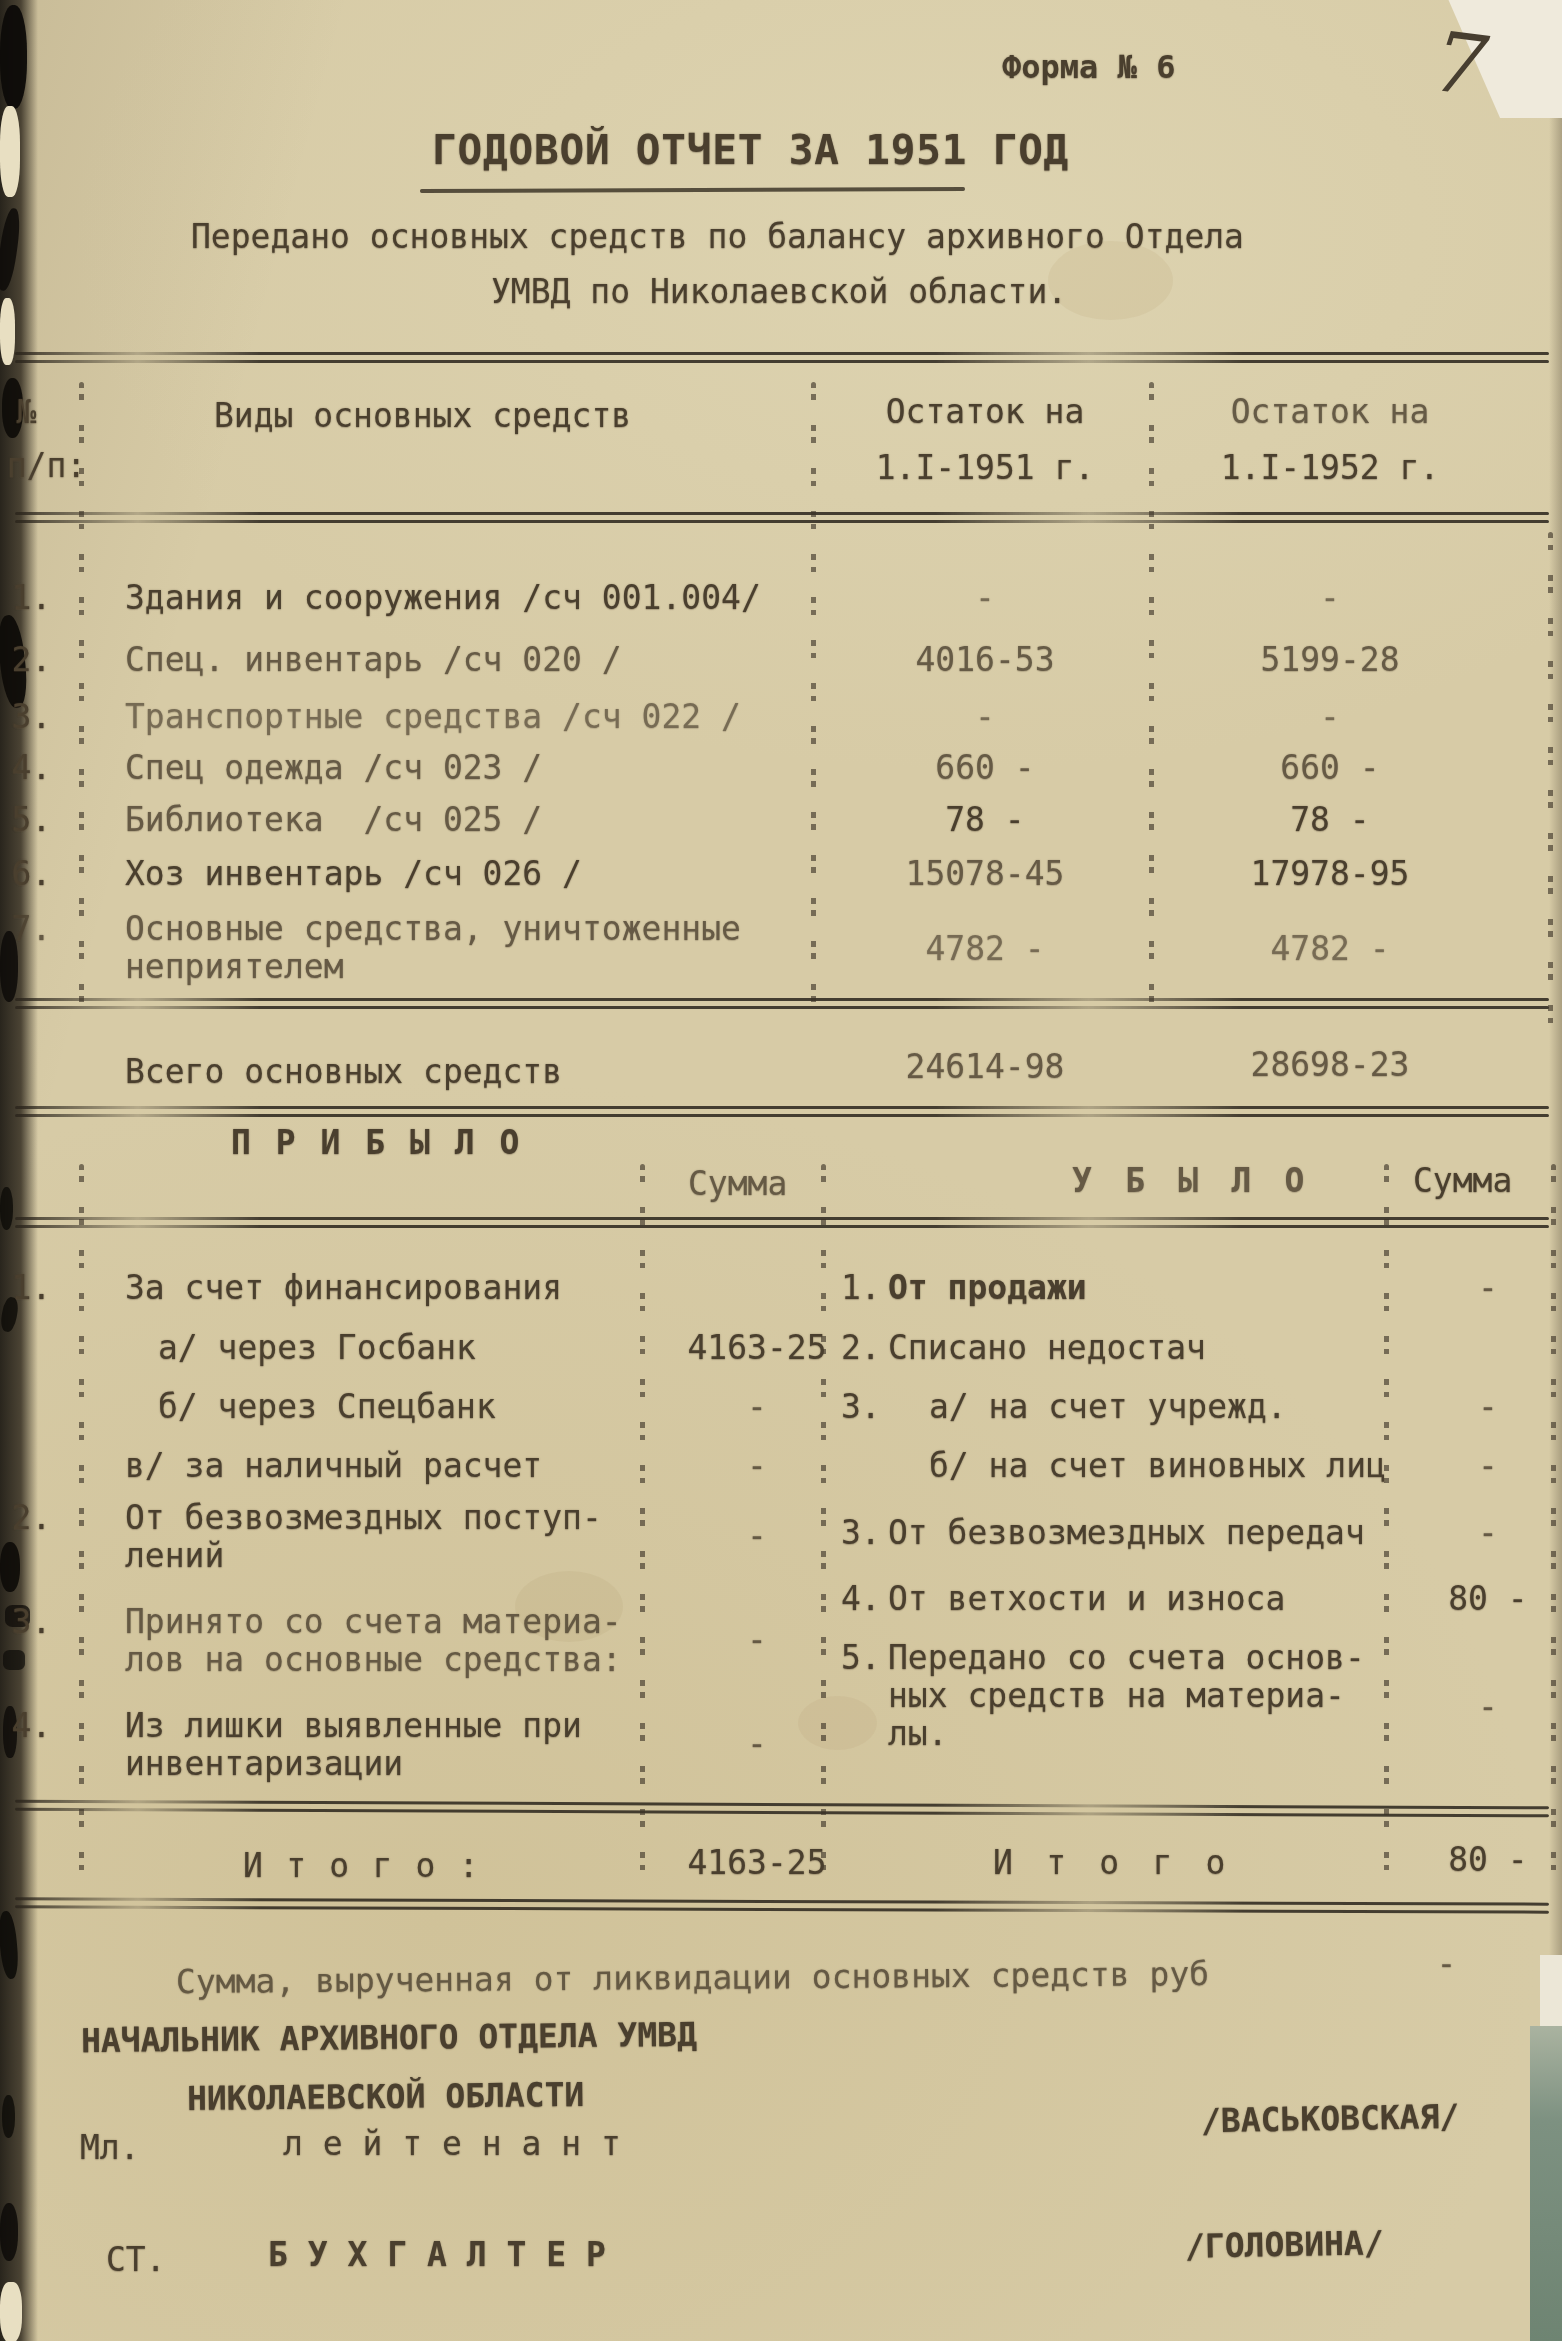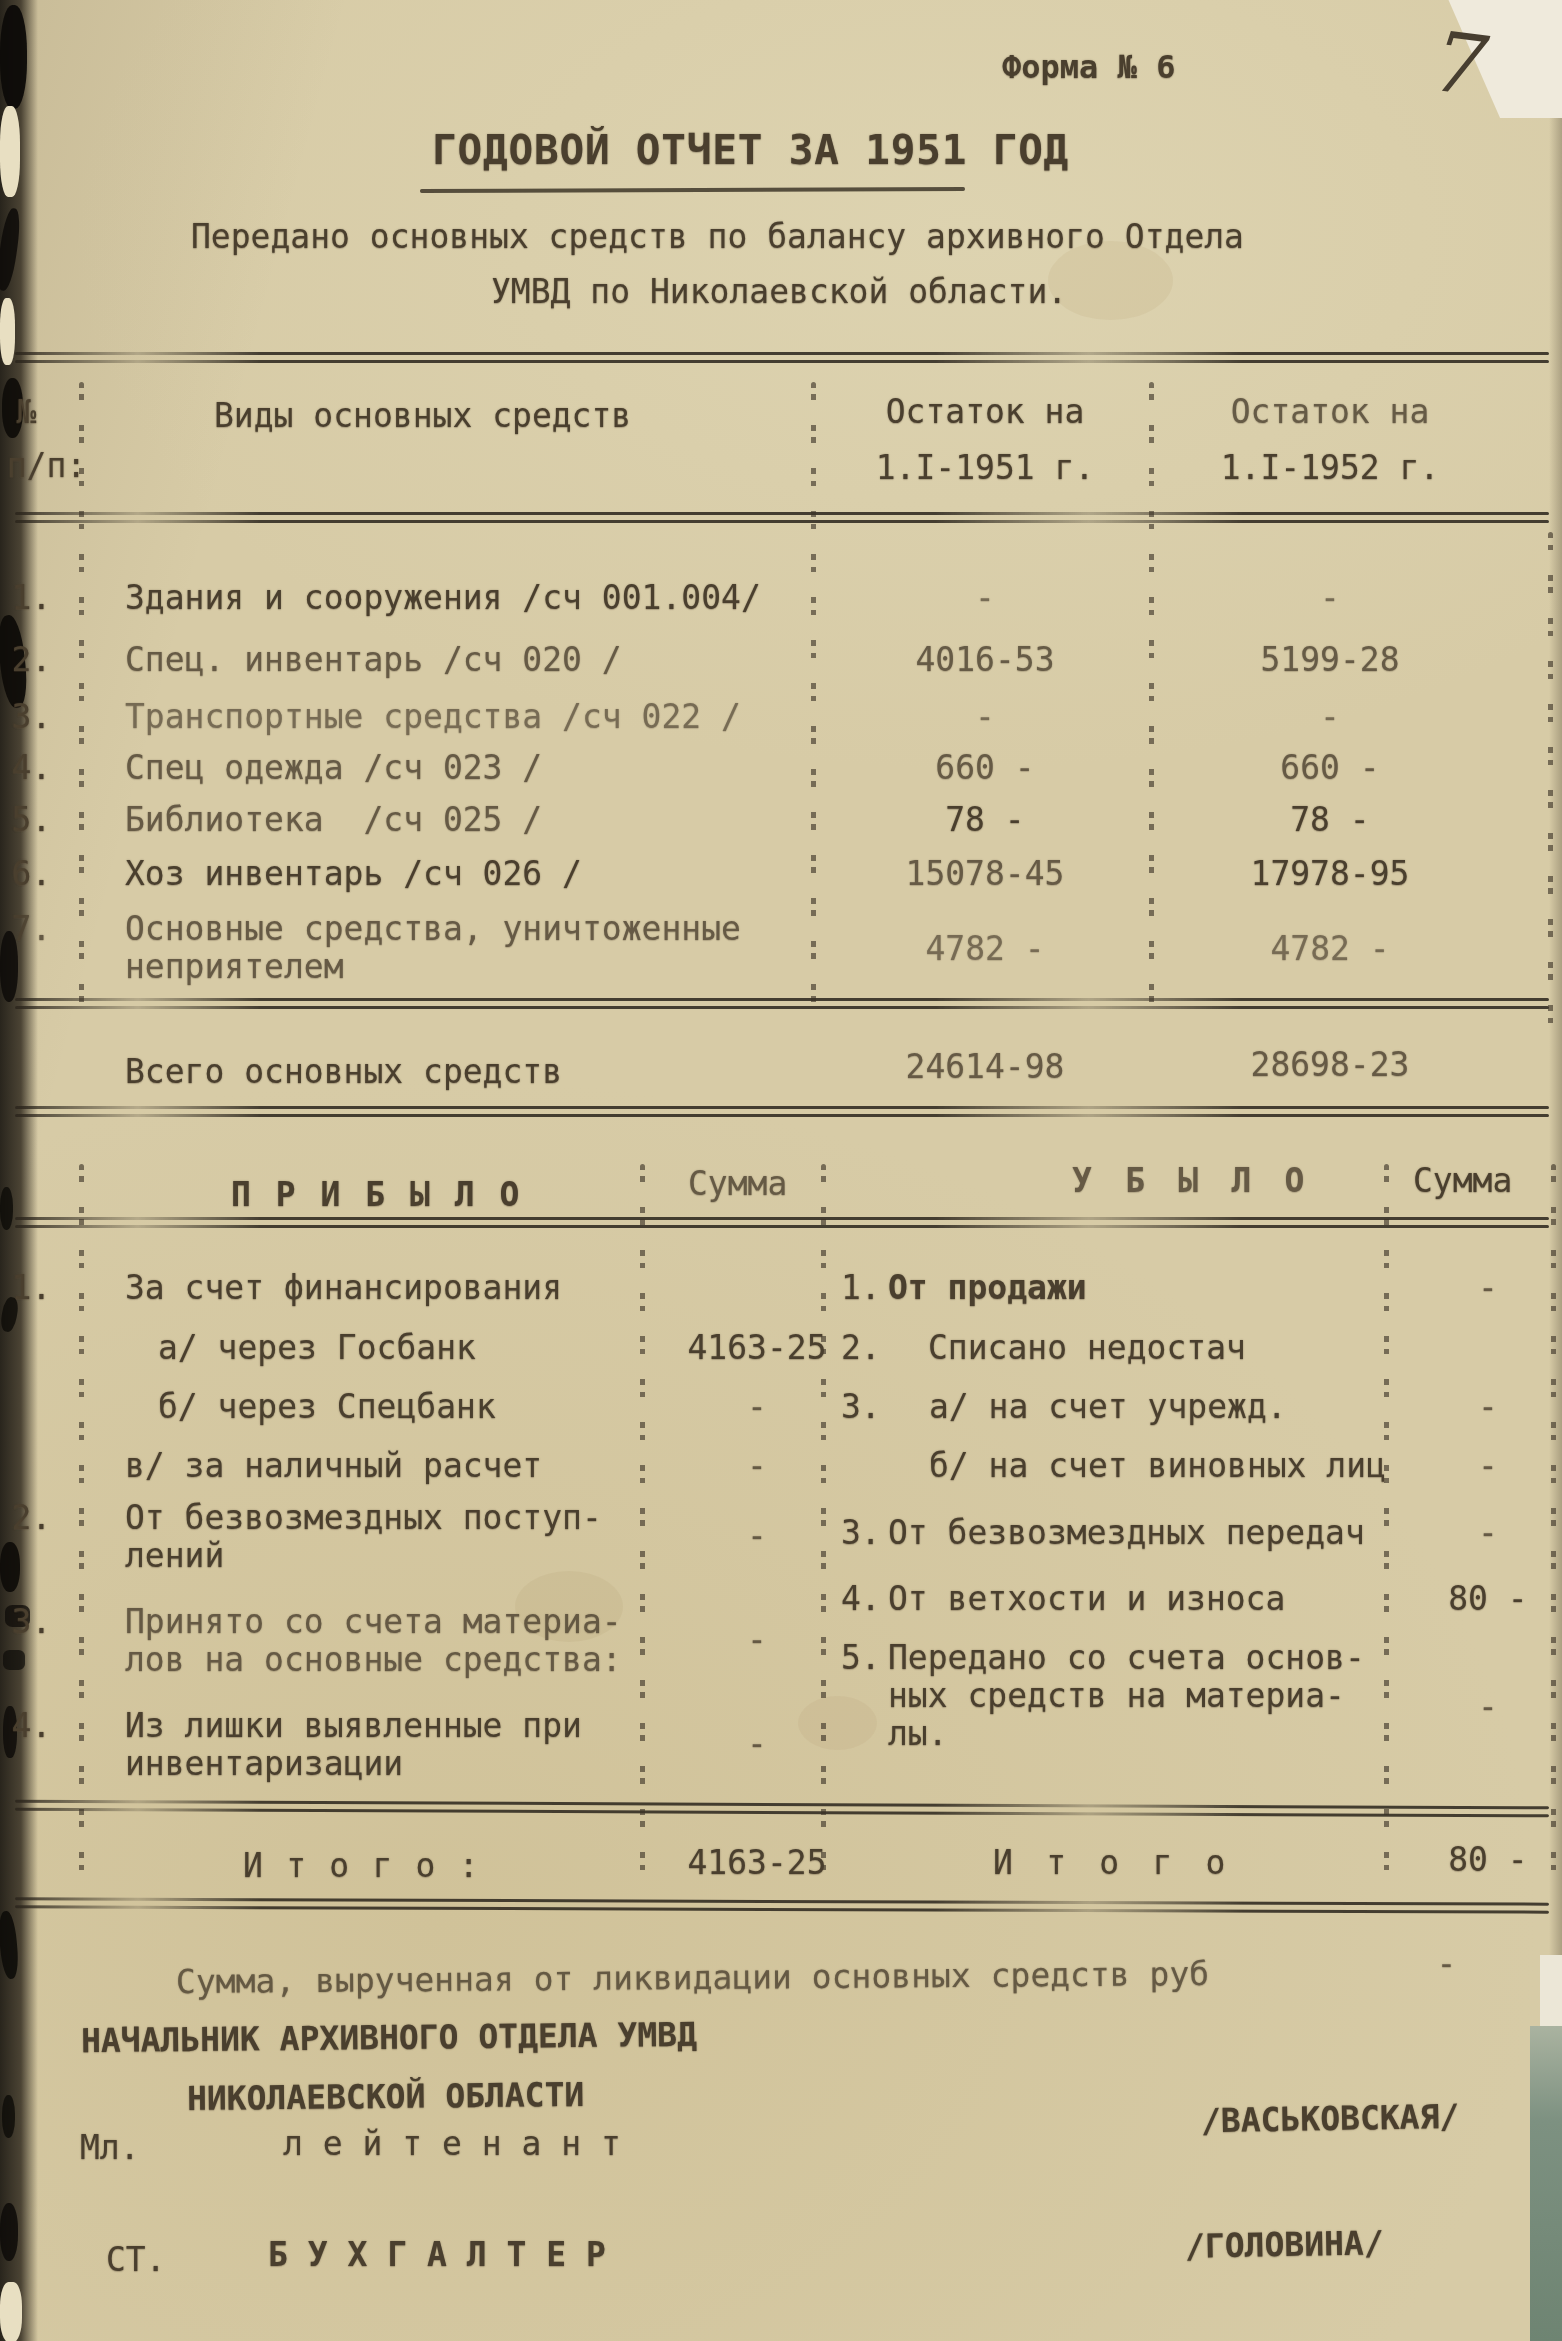--- a/index.html
+++ b/index.html
@@ -139,21 +139,21 @@
   <div class="t dim" style="left:11.6px;top:910px;">7.</div>
   <div class="t dim" style="left:125px;top:910px;">Основные средства, уничтоженные
 неприятелем</div>
   <div class="t val dimmer" style="left:856px;top:930px;width:258px;">4782 -</div>
   <div class="t val dimmer" style="left:1201px;top:930px;width:258px;">4782 -</div>
 
   <div class="t" style="left:125px;top:1053px;">Всего основных средств</div>
   <div class="t val dim" style="left:856px;top:1048px;width:258px;">24614-98</div>
   <div class="t val dim" style="left:1201px;top:1046px;width:258px;">28698-23</div>
 
-  <div class="t b" style="left:231px;top:1176px;letter-spacing:2.5px;">П Р И Б Ы Л О</div>
+  <div class="t b" style="left:231px;top:1124px;letter-spacing:2.5px;">П Р И Б Ы Л О</div>
   <div class="t dim" style="left:688px;top:1165px;">Сумма</div>
   <div class="t b dim" style="left:1072px;top:1162px;letter-spacing:6.7px;">У Б Ы Л О</div>
   <div class="t" style="left:1413px;top:1162px;">Сумма</div>
 
   <div class="t" style="left:11.6px;top:1269px;">1.</div>
   <div class="t" style="left:125px;top:1269px;">За счет финансирования</div>
   <div class="t" style="left:158px;top:1329px;">а/ через Госбанк</div>
   <div class="t val" style="left:657px;top:1329px;width:200px;">4163-25</div>
   <div class="t" style="left:158px;top:1388px;">б/ через Спецбанк</div>
   <div class="t val dim" style="left:657px;top:1388px;width:200px;">-</div>
@@ -169,21 +169,21 @@
   <div class="t val dim" style="left:657px;top:1621px;width:200px;">-</div>
   <div class="t" style="left:11.6px;top:1707px;">4.</div>
   <div class="t" style="left:125px;top:1707px;">Из лишки выявленные при
 инвентаризации</div>
   <div class="t val dim" style="left:657px;top:1725px;width:200px;">-</div>
 
   <div class="t" style="left:841px;top:1269px;">1.</div>
   <div class="t" style="left:888px;top:1269px;font-weight:bold;">От продажи</div>
   <div class="t val dim" style="left:1405px;top:1269px;width:166px;">-</div>
   <div class="t" style="left:841px;top:1329px;">2.</div>
-  <div class="t" style="left:888px;top:1329px;margin-left:40px;">Списано недостач</div>
+  <div class="t" style="left:888px;top:1329px;">Списано недостач</div>
   <div class="t val dim" style="left:1405px;top:1329px;width:166px;"></div>
   <div class="t" style="left:841px;top:1388px;">3.</div>
   <div class="t" style="left:929px;top:1388px;">а/ на счет учрежд.</div>
   <div class="t val dim" style="left:1405px;top:1388px;width:166px;">-</div>
   <div class="t" style="left:929px;top:1447px;">б/ на счет виновных лиц</div>
   <div class="t val dim" style="left:1405px;top:1447px;width:166px;">-</div>
   <div class="t" style="left:841px;top:1514px;">3.</div>
   <div class="t" style="left:888px;top:1514px;">От безвозмездных передач</div>
   <div class="t val dim" style="left:1405px;top:1514px;width:166px;">-</div>
   <div class="t" style="left:841px;top:1580px;">4.</div>

